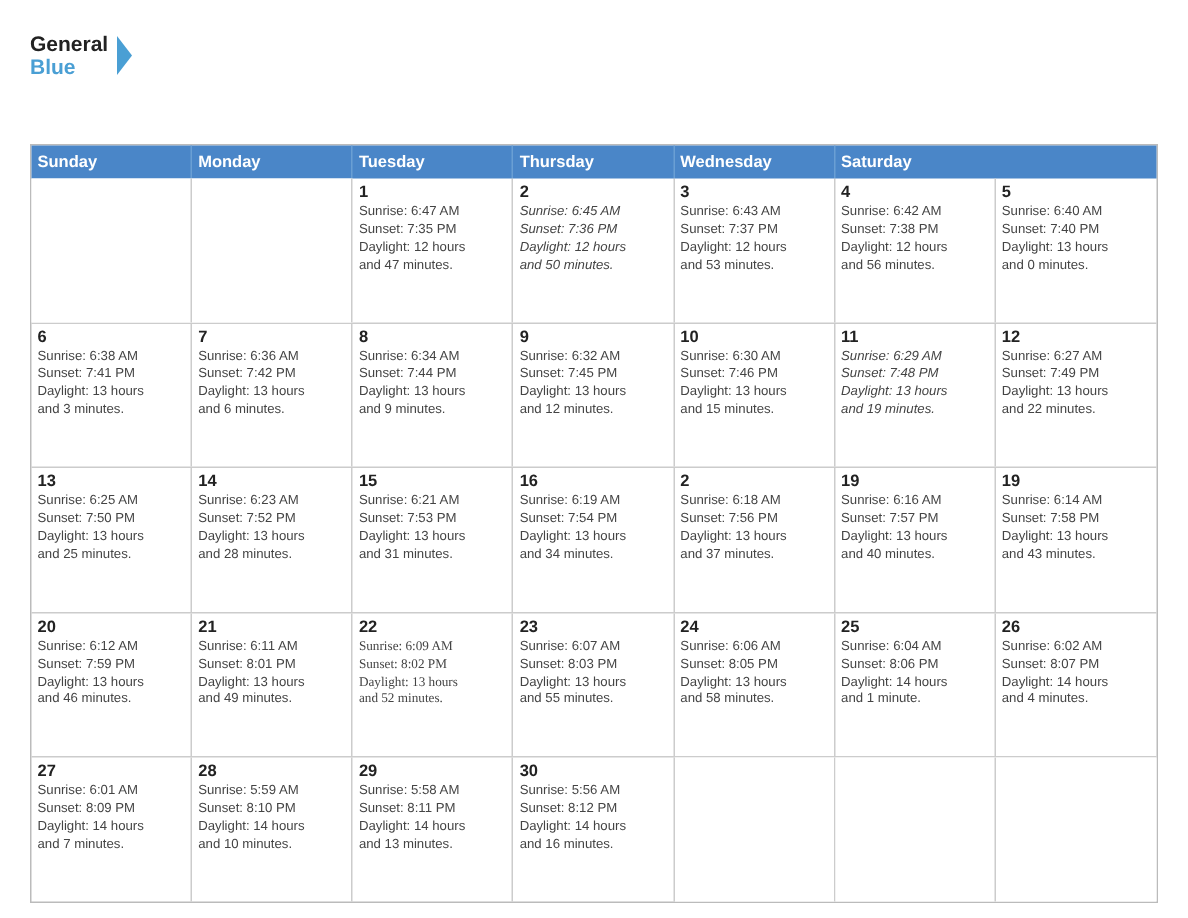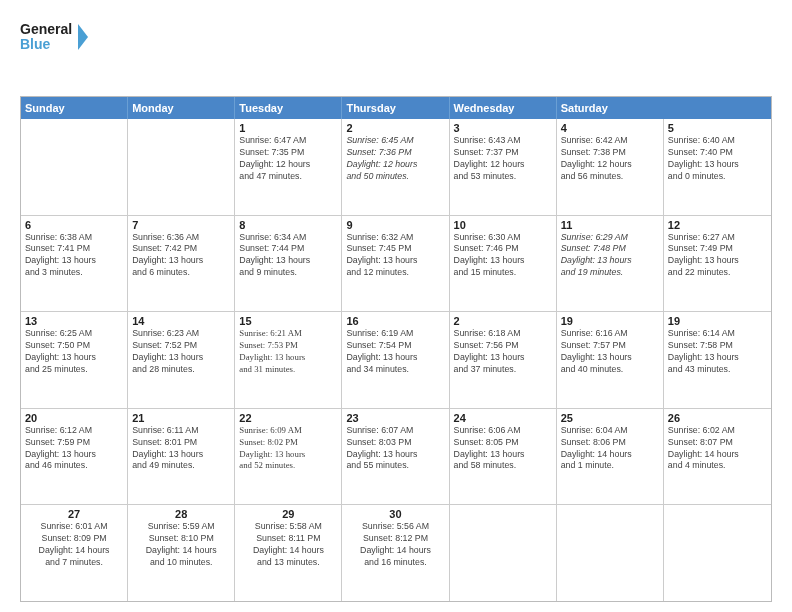--- a/index.html
+++ b/index.html
@@ -66,21 +66,21 @@
       flex: 1;
       display: flex;
       flex-direction: column;
     }
     .cal-row {
       display: grid;
       grid-template-columns: repeat(7, 1fr);
       flex: 1;
       border-bottom: 1px solid #ccc;
     }
-    .cal-row:last-child { border-bottom: none; text-align: center; }
+    .cal-row:last-child { border-bottom: none; }
     .cal-cell {
       border-right: 1px solid #ccc;
       padding: 3px 4px;
       font-size: 9.2px;
       color: #333;
       vertical-align: top;
       min-height: 0;
     }
     .cal-cell:last-child { border-right: none; }
     .cal-cell.empty { background: #fff; }
@@ -229,21 +229,21 @@
           </div>
           <div class="cal-cell">
             <span class="day-number">14</span>
             <div class="cell-info" style="white-space: pre-line;">Sunrise: 6:23 AM
 Sunset: 7:52 PM
 Daylight: 13 hours
 and 28 minutes.</div>
           </div>
           <div class="cal-cell">
             <span class="day-number">15</span>
-            <div class="cell-info" style="white-space: pre-line; font-family: Liberation Serif, serif;">Sunrise: 6:21 AM
+            <div class="cell-info" style="white-space: pre-line;">Sunrise: 6:21 AM
 Sunset: 7:53 PM
 Daylight: 13 hours
 and 31 minutes.</div>
           </div>
           <div class="cal-cell">
             <span class="day-number">16</span>
             <div class="cell-info" style="white-space: pre-line;">Sunrise: 6:19 AM
 Sunset: 7:54 PM
 Daylight: 13 hours
 and 34 minutes.</div>

